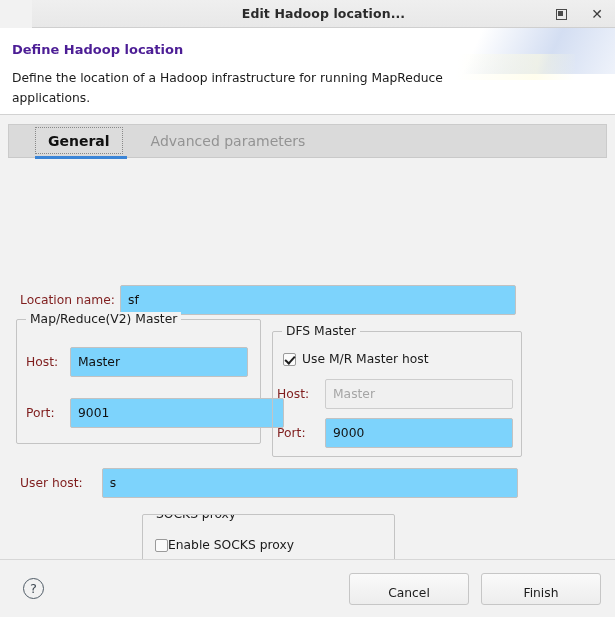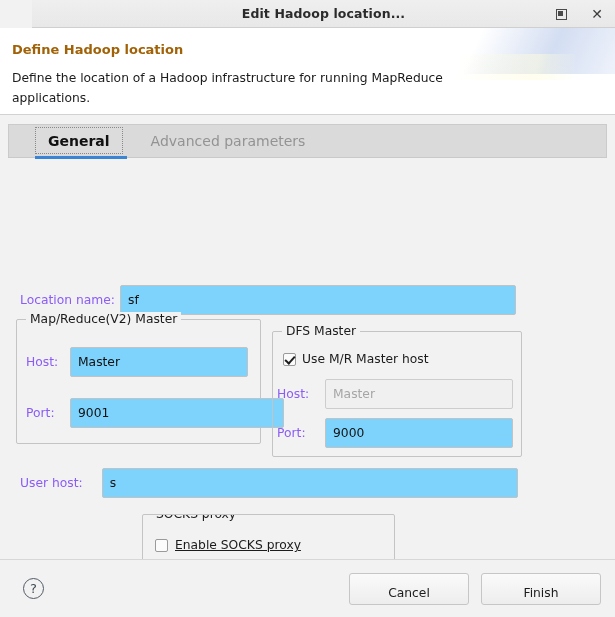--- a/index.html
+++ b/index.html
@@ -91,21 +91,21 @@
   .banner-deco2 {
     position: absolute;
     right: 40px; top: 26px;
     width: 130px; height: 26px;
     background: linear-gradient(100deg, rgba(255,255,255,0) 10%, rgba(255,252,222,0.55) 70%, rgba(255,255,255,0) 100%);
     pointer-events: none;
   }
   .banner-title {
     font-size: 13px;
     font-weight: bold;
-    color: #a16207;
+    color: #4c1d95;
     margin: 0 0 11px 0;
     position: relative;
   }
   .banner-desc {
     font-size: 12.3px;
     color: #1b1b1b;
     line-height: 1.65;
     max-width: 500px;
     position: relative;
   }
@@ -165,21 +165,21 @@
     height: 2px;
   }
 
   
   .row {
     display: flex;
     align-items: center;
   }
   .field-label {
     font-size: 12.3px;
-    color: #8b5cf6;
+    color: #7f1d1d;
     white-space: nowrap;
   }
   input.txt {
     font-family: "DejaVu Sans", "Liberation Sans", sans-serif;
     font-size: 12.3px;
     color: #111;
     background: #7dd3fc;
     border: 1px solid #c2c2c2;
     border-radius: 2px;
     padding: 4px 7px;
@@ -263,21 +263,21 @@
   
   #username-row {
     position: absolute;
     left: 20px; top: 353px;
     width: 498px;
   }
   #username-row .field-label { width: 82px; }
   #username-row input.txt { width: 418px; }
 
   
-  #socks-check-row { position: absolute; left: 12px; top: 23px; display: flex; align-items: center; gap: 7px; text-decoration: underline; }
+  #socks-check-row { position: absolute; left: 12px; top: 23px; display: flex; align-items: center; gap: 0; }
 
   
   .btn {
     font-family: "DejaVu Sans", "Liberation Sans", sans-serif;
     font-size: 12.3px;
     border: 1px solid #c6c6c6;
     border-radius: 3px;
     background: linear-gradient(to bottom, #fafafa 0%, #ededed 100%);
     color: #1c1c1c;
     padding: 0 14px;

